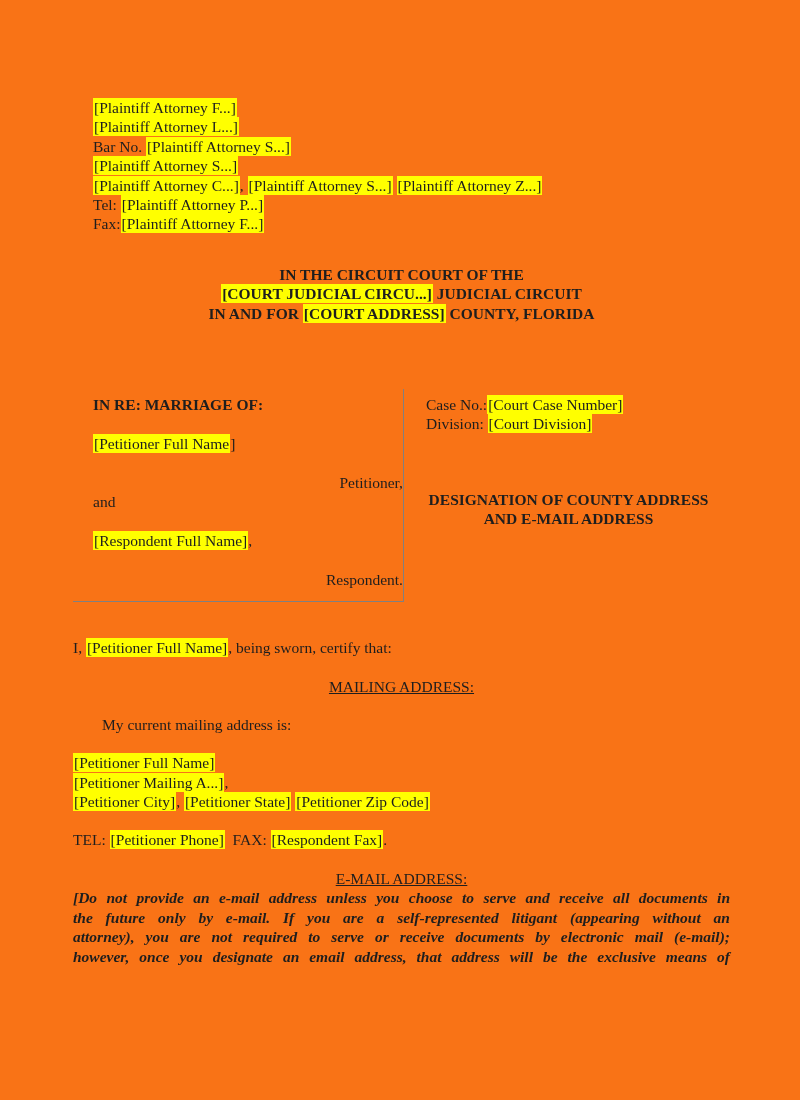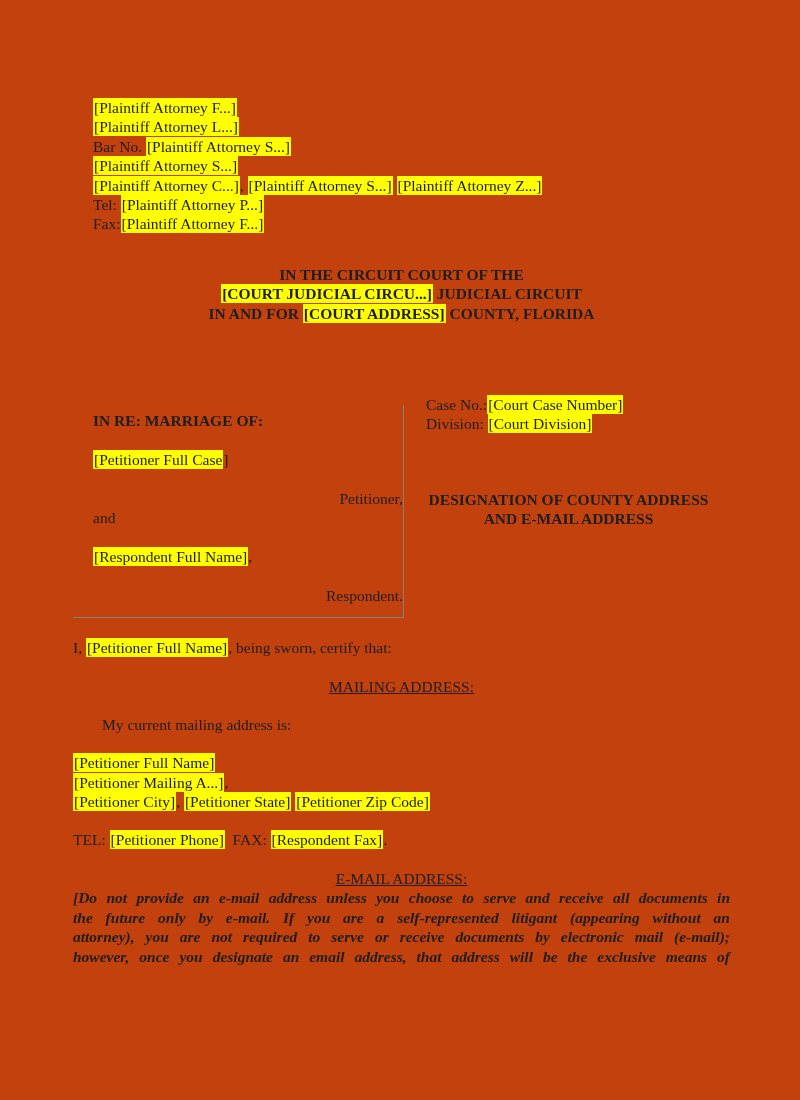--- a/index.html
+++ b/index.html
@@ -1,30 +1,30 @@
 <!DOCTYPE html>
 <html><head>
 <meta charset="utf-8">
 <style>
   html,body{margin:0;padding:0;background:#ffffff;}
   .page{
-    position:relative;width:800px;height:1100px;background:#c2410c;overflow:hidden;
+    position:relative;width:800px;height:1100px;background:#f97316;overflow:hidden;
     font-family:"Liberation Serif","DejaVu Serif",serif;
     font-size:15.5px;line-height:19.4px;color:#1e1e1e;
   }
   .content{position:absolute;left:73px;top:0;width:657px;}
   p{margin:0;white-space:pre-wrap;}
   mark{background:#ffff00;color:inherit;padding:1px 1px;}
   .bold{font-weight:bold;}
   .u{text-decoration:underline;}
   .attorney{padding-top:98px;padding-left:20px;}
   .court-header{margin-top:31px;font-weight:bold;text-align:center;}
   .caption{position:relative;margin-top:66px;height:214px;}
   .caption-left{
-    position:absolute;left:0;top:16px;width:331px;height:213px;box-sizing:border-box;
+    position:absolute;left:0;top:0;width:331px;height:213px;box-sizing:border-box;
     border-right:1px solid #808080;border-bottom:1px solid #808080;
     padding:6px 0 0 20px;
   }
   .caption-right{position:absolute;left:353px;top:6px;width:285px;}
   .mt{margin-top:19.4px;}
   .indent{margin-left:138px;text-align:right;}
   .doc-title{margin-top:56px;font-weight:bold;text-align:center;}
   .sworn{margin-top:35px;}
   .heading-mailing{margin-top:20px;text-align:center;}
   .intro{margin-top:18px;margin-left:29px;}
@@ -52,21 +52,21 @@
 
     <div class="court-header">
       <p>IN THE CIRCUIT COURT OF THE</p>
       <p><mark>[COURT JUDICIAL CIRCU...]</mark><span> JUDICIAL CIRCUIT</span></p>
       <p><span>IN AND FOR </span><mark>[COURT ADDRESS]</mark><span> COUNTY, FLORIDA</span></p>
     </div>
 
     <div class="caption">
       <div class="caption-left">
         <p class="bold">IN RE: MARRIAGE OF:</p>
-        <p class="mt"><mark>[Petitioner Full Case</mark><span>]</span></p>
+        <p class="mt"><mark>[Petitioner Full Name</mark><span>]</span></p>
         <p class="mt indent">Petitioner,</p>
         <p>and</p>
         <p class="mt"><mark>[Respondent Full Name]</mark><span>,</span></p>
         <p class="mt indent">Respondent.</p>
       </div>
       <div class="caption-right">
         <p><span>Case No.:</span><mark>[Court Case Number]</mark></p>
         <p><span>Division: </span><mark>[Court Division]</mark></p>
         <p class="doc-title">DESIGNATION OF COUNTY ADDRESS AND E-MAIL ADDRESS</p>
       </div>

